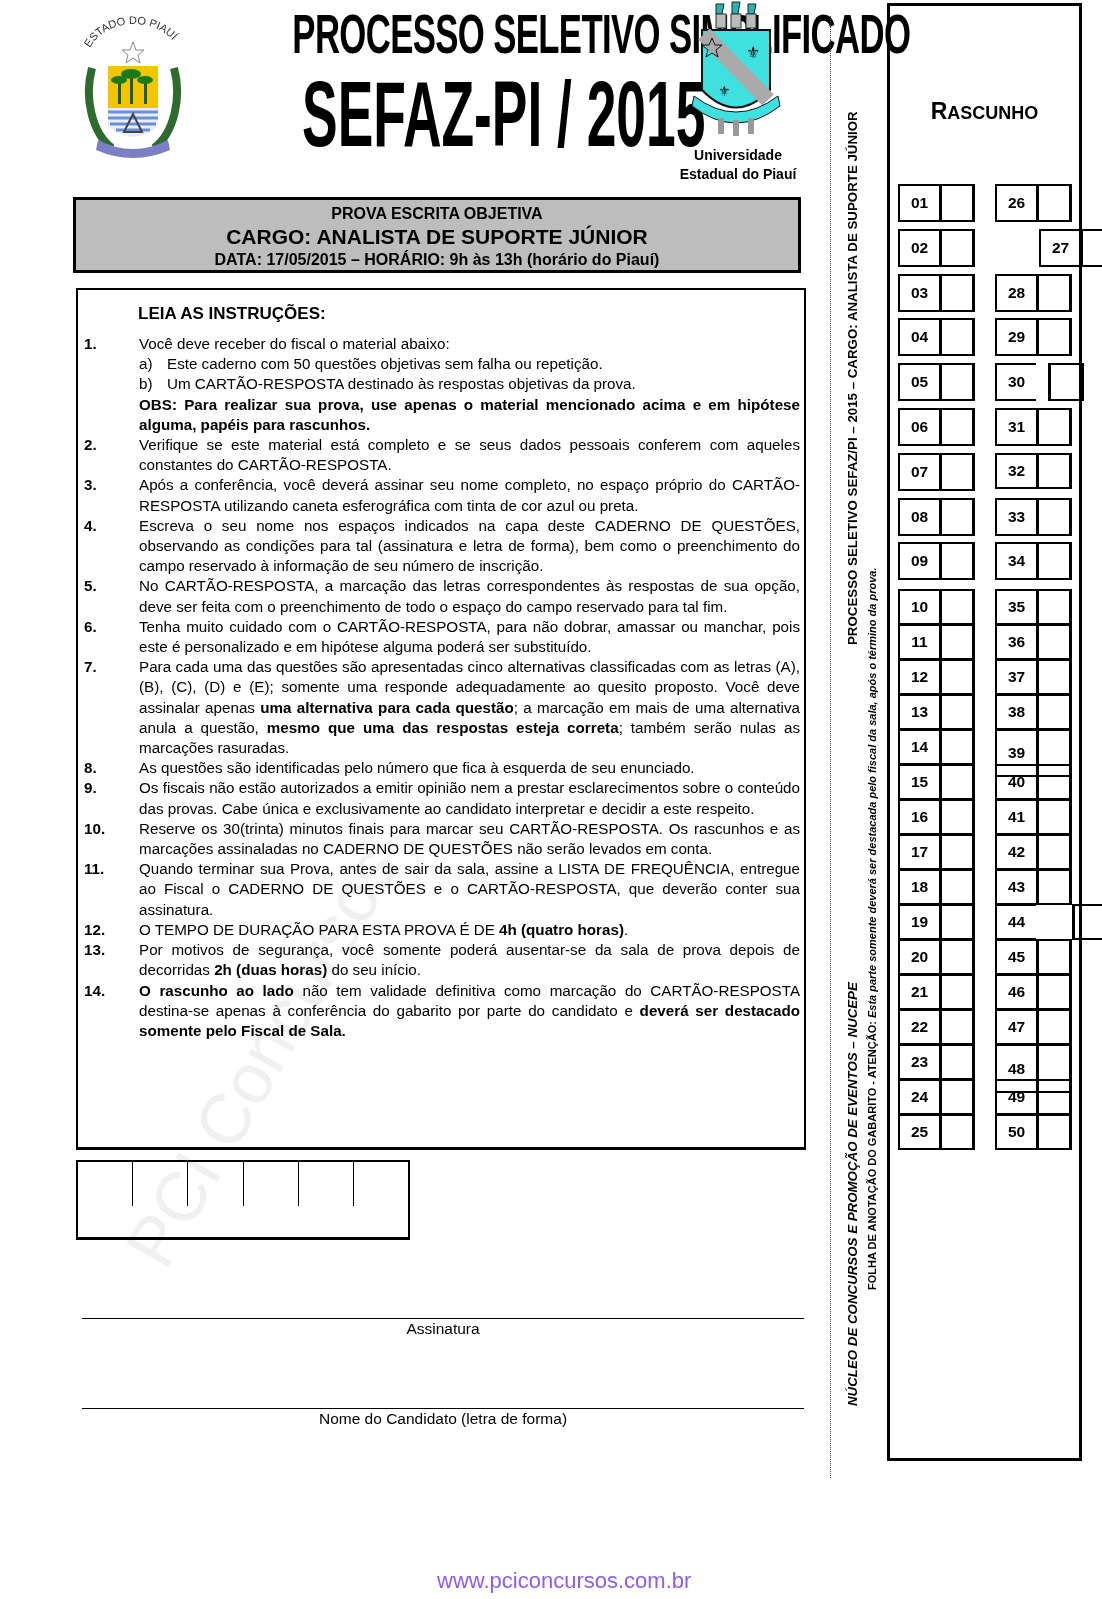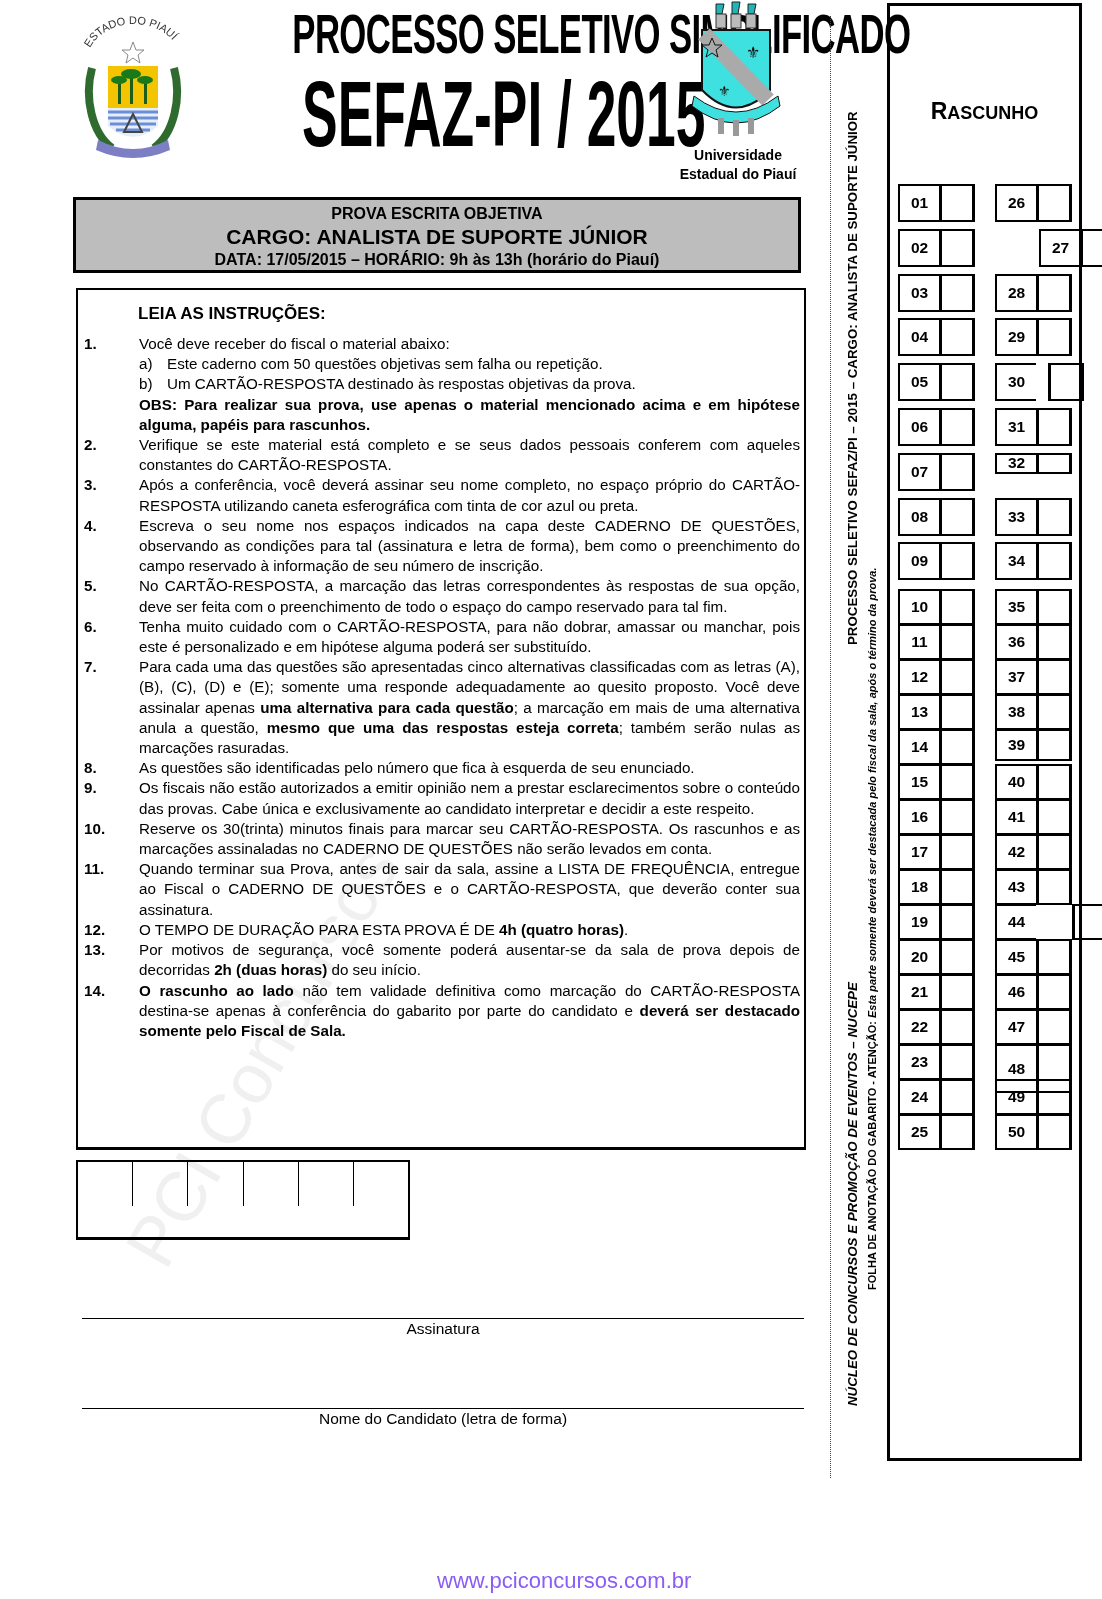--- a/index.html
+++ b/index.html
@@ -373,21 +373,21 @@
         <div class="b"></div>
       </div>
       <div class="gcell" style="left: 105px; top: 357.2px; height: 38px; gap: 12px;">
         <div class="n">30</div>
         <div class="b"></div>
       </div>
       <div class="gcell" style="left: 105px; top: 402px; height: 38px;">
         <div class="n">31</div>
         <div class="b"></div>
       </div>
-      <div class="gcell" style="left: 105px; top: 446.8px; height: 21px;">
+      <div class="gcell" style="left: 105px; top: 446.8px; height: 36px;">
         <div class="n">32</div>
         <div class="b"></div>
       </div>
       <div class="gcell" style="left: 105px; top: 491.6px; height: 38px;">
         <div class="n">33</div>
         <div class="b"></div>
       </div>
       <div class="gcell" style="left: 105px; top: 536.4px; height: 38px;">
         <div class="n">34</div>
         <div class="b"></div>
@@ -401,21 +401,21 @@
         <div class="b"></div>
       </div>
       <div class="gcell" style="left: 105px; top: 653px; height: 36px;">
         <div class="n">37</div>
         <div class="b"></div>
       </div>
       <div class="gcell" style="left: 105px; top: 688px; height: 36px;">
         <div class="n">38</div>
         <div class="b"></div>
       </div>
-      <div class="gcell" style="left: 105px; top: 723px; height: 32px;">
+      <div class="gcell" style="left: 105px; top: 723px; height: 48px;">
         <div class="n">39</div>
         <div class="b"></div>
       </div>
       <div class="gcell" style="left: 105px; top: 758px; height: 36px;">
         <div class="n">40</div>
         <div class="b"></div>
       </div>
       <div class="gcell" style="left: 105px; top: 793px; height: 36px;">
         <div class="n">41</div>
         <div class="b"></div>

